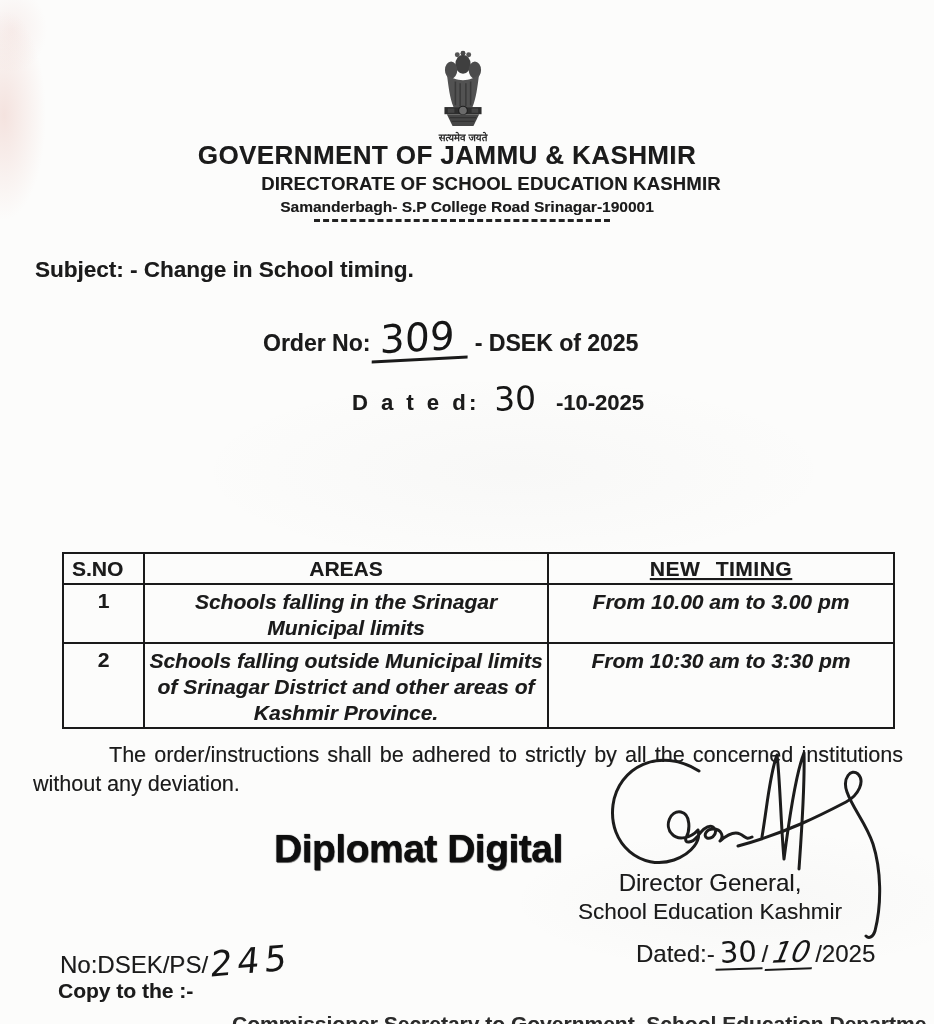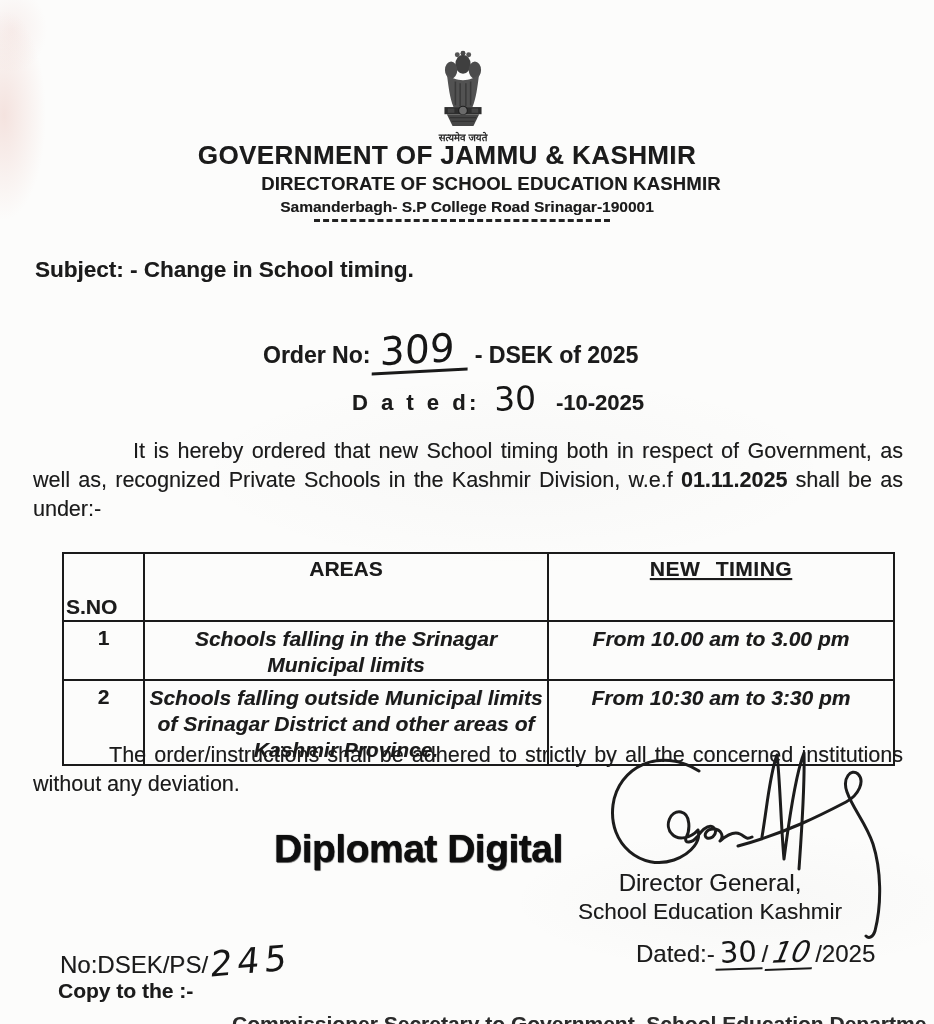--- a/index.html
+++ b/index.html
@@ -20,21 +20,21 @@
 
   
   .emblem{left:412px;top:50px;width:102px;text-align:center;filter:blur(0.35px);}
   .hdr-title{left:0;top:140px;width:894px;font-size:26px;font-weight:700;letter-spacing:0.4px;}
   .hdr-sub{left:0;top:173px;width:934px;font-size:18.5px;font-weight:700;letter-spacing:0.2px;padding-left:24px;}
   .hdr-addr{left:0;top:198px;width:934px;font-size:15.5px;font-weight:700;}
   .hdr-dashes{left:314px;top:219px;width:296px;height:0;border-bottom:3.5px dashed #222;}
 
   
   .subject{left:35px;top:257px;font-size:22.5px;font-weight:700;}
-  .order-line{left:263px;top:330px;display:flex;align-items:baseline;}
+  .order-line{left:263px;top:318px;display:flex;align-items:baseline;}
   .order-label,.order-suffix{font-size:23px;font-weight:700;}
   .dated-line{left:306px;top:382px;display:flex;align-items:baseline;margin-left:46px;}
   .dated-label{font-size:22px;font-weight:700;letter-spacing:3.5px;}
   .dated-rest{font-size:22px;font-weight:700;margin-left:20px;}
 
   
   .hw{font-family:"DejaVu Sans", sans-serif;font-weight:400;color:#161616;line-height:1;}
   .hw-order{font-size:39px;transform:rotate(-3deg) skewX(-4deg);display:inline-block;
             padding:0 14px 1px 8px;border-bottom:3px solid #1a1a1a;margin:0 6px 0 2px;}
   .hw-day{font-size:33px;transform:rotate(-2deg);display:inline-block;margin-left:14px;}
@@ -48,21 +48,21 @@
   .para{left:33px;width:870px;font-size:21.5px;line-height:29px;text-align:justify;}
   .para1{top:437px;text-indent:100px;}
   .para2{top:741px;text-indent:76px;}
   .bold{font-weight:700;}
 
   
   table.order-table{left:62px;top:552px;position:absolute;border-collapse:collapse;table-layout:fixed;}
   table.order-table td,table.order-table th{border:2.5px solid #1a1a1a;vertical-align:top;overflow:hidden;}
   th.c-sno{width:77px;}  th.c-area{width:400px;} th.c-time{width:342px;text-decoration:underline;}
   .th-txt{font-size:21px;font-weight:700;padding-top:2px;}
-  .th-sno{text-align:left;padding-left:1px;margin-top:38px;}
+  .th-sno{text-align:left;padding-left:7px;}
   .th-time{word-spacing:9px;letter-spacing:0.5px;}
   .cell-sno{font-size:21px;font-weight:700;text-align:center;padding-top:3px;}
   .cell-it{font-size:21px;font-weight:700;font-style:italic;text-align:center;line-height:26px;padding-top:3px;}
   .row1{height:50px;} .row2{height:76px;} .hrow{height:31px;}
 
   
   .watermark{left:274px;top:827px;font-size:39px;font-weight:700;letter-spacing:-0.5px;
              color:#0e0e0e;text-shadow:0 0 1px #0e0e0e, 0.5px 0.5px 0.8px rgba(0,0,0,0.6);}
 
   
@@ -118,21 +118,20 @@
     <span class="hw hw-order">309</span>
     <span class="ink order-suffix">- DSEK of 2025</span>
   </div>
 
   <div class="abs dated-line">
     <span class="ink dated-label">D a t e d:</span>
     <span class="hw hw-day">30</span>
     <span class="ink dated-rest">-10-2025</span>
   </div>
 
-  <div class="abs ink para para1"><span>It is hereby ordered that new School timing both in respect of Government, as well as, recognized Private Schools in the Kashmir Division, w.e.f </span><span class="bold">01.11.2025</span><span> shall be as under:-</span></div>
 
   <table class="order-table">
     <tbody>
         <tr class="hrow">
       <th class="c-sno">
             <div class="ink th-txt th-sno">S.NO</div>
           </th>
       <th class="c-area">
             <div class="ink th-txt">AREAS</div>
           </th>

